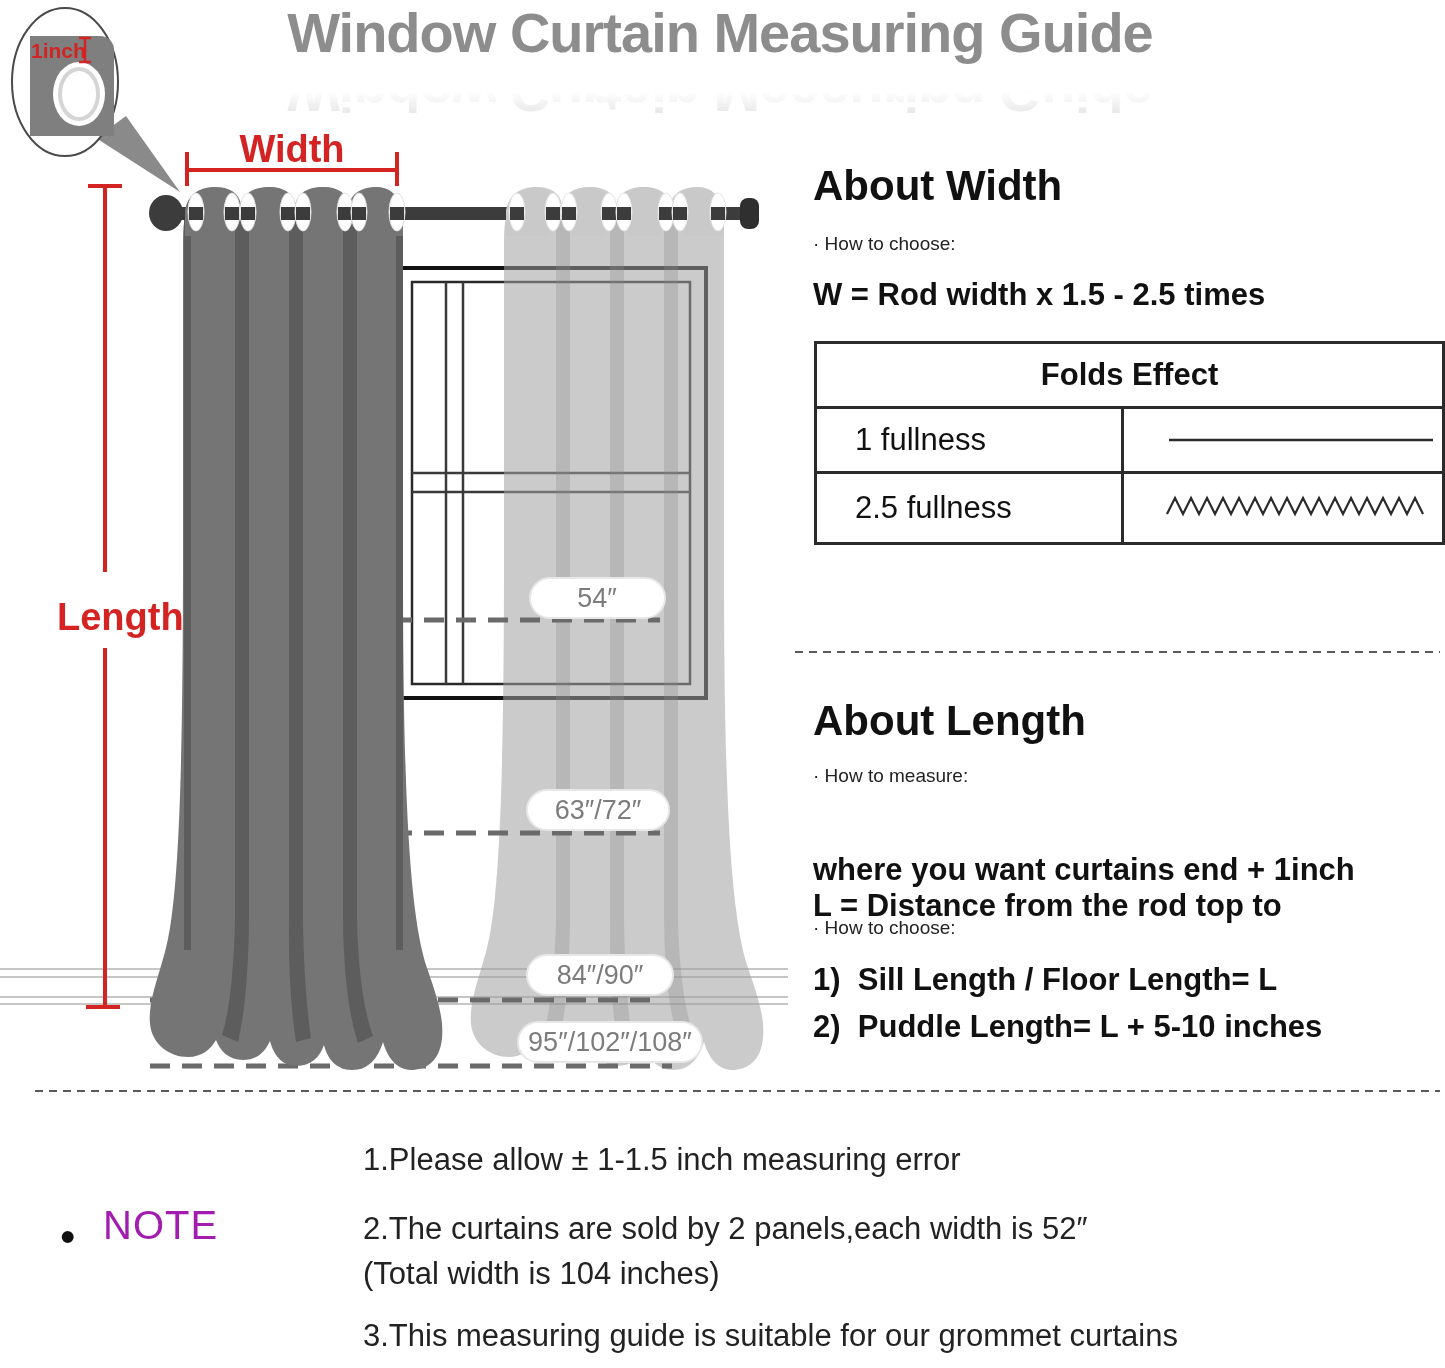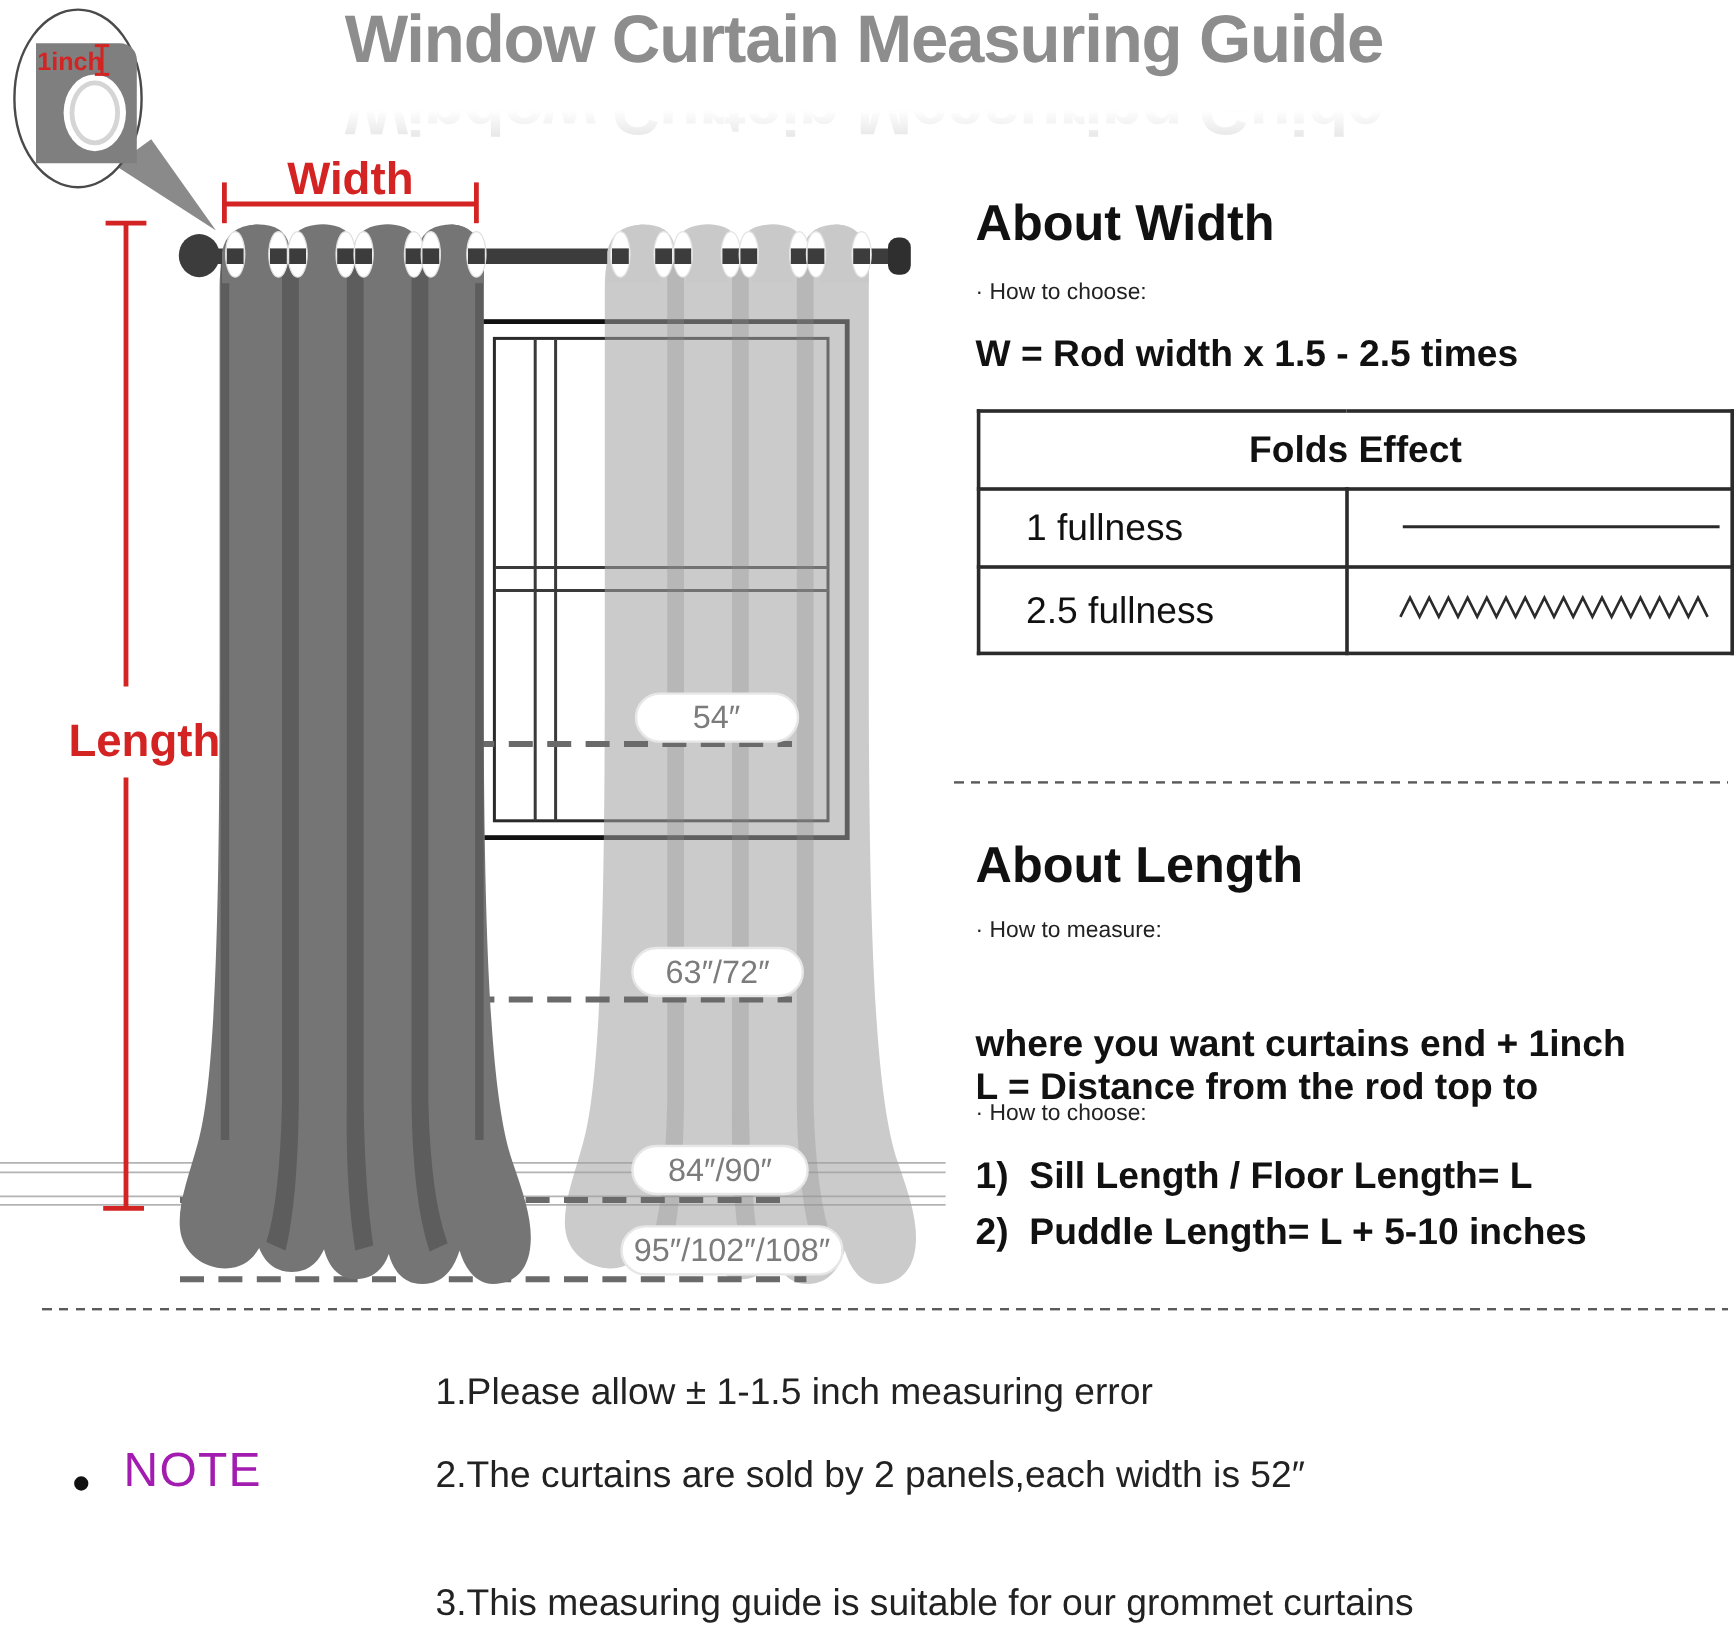--- a/index.html
+++ b/index.html
@@ -261,15 +261,16 @@
   <div class="abs formula" style="left:813px;top:962px;">1)  Sill Length / Floor Length= L</div>
   <div class="abs formula" style="left:813px;top:1009px;">2)  Puddle Length= L + 5-10 inches</div>
 
   <div class="abs dashline" style="left:35px;top:1090px;width:1405px;"></div>
 
   <div class="abs note-bullet" style="left:60px;top:1212px;">•</div>
   <div class="abs note-head" style="left:103px;top:1203px;">NOTE</div>
 
   <div class="abs note-item" style="left:363px;top:1142px;">1.Please allow ± 1-1.5 inch measuring error</div>
   <div class="abs note-item" style="left:363px;top:1211px;">2.The curtains are sold by 2 panels,each width is 52″</div>
+  <div class="abs note-item" style="left:363px;top:1256px;">(Total width is 104 inches)</div>
   <div class="abs note-item" style="left:363px;top:1318px;">3.This measuring guide is suitable for our grommet curtains</div>
 
 </div>
 
 </body></html>

